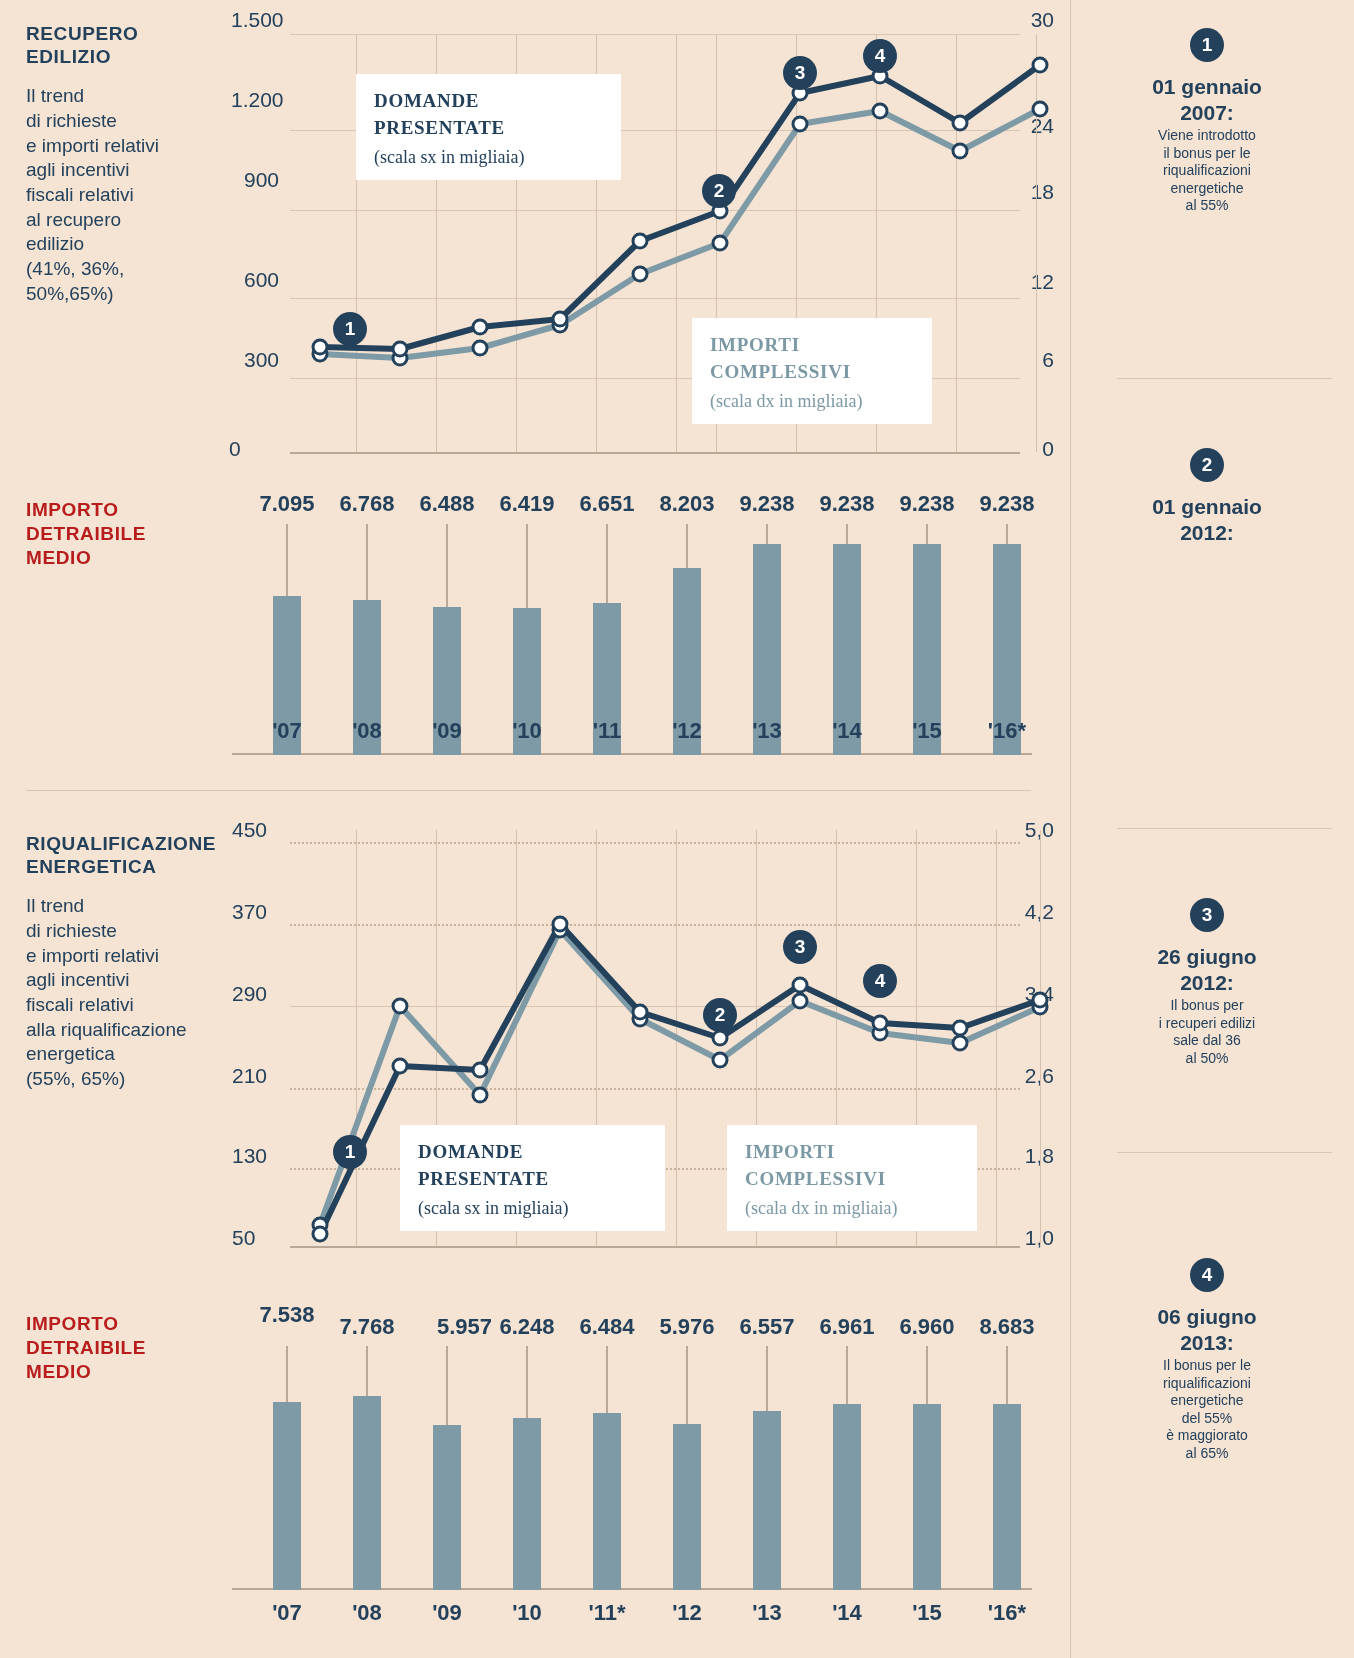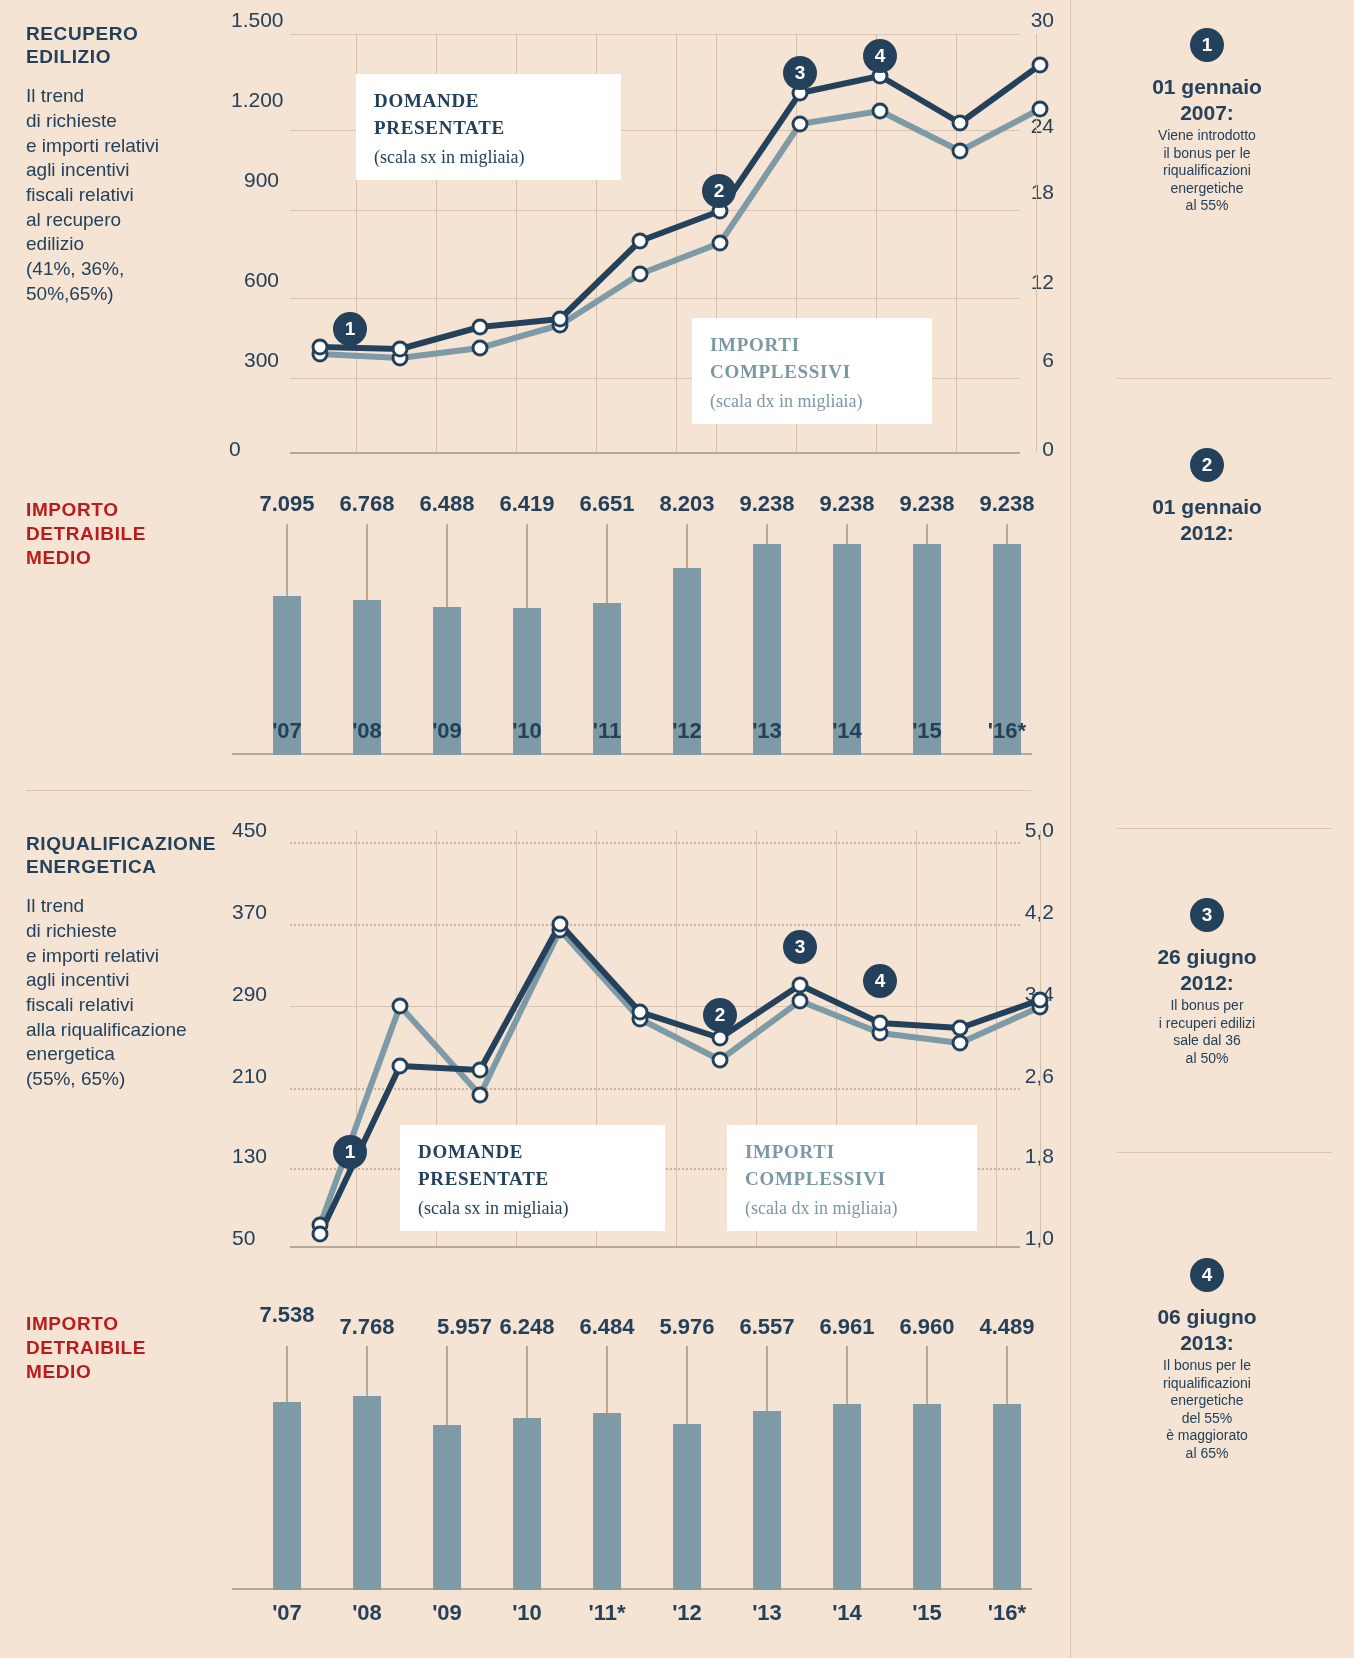--- a/index.html
+++ b/index.html
@@ -395,21 +395,21 @@
       <div class="bar" style="left:521px;width:28px;height:179px;"></div>
 
       <div class="bval" style="left:570px;bottom:250px;width:90px;">6.961</div>
       <div class="stem" style="left:614px;bottom:186px;height:58px;"></div>
       <div class="bar" style="left:601px;width:28px;height:186px;"></div>
 
       <div class="bval" style="left:650px;bottom:250px;width:90px;">6.960</div>
       <div class="stem" style="left:694px;bottom:186px;height:58px;"></div>
       <div class="bar" style="left:681px;width:28px;height:186px;"></div>
 
-      <div class="bval" style="left:730px;bottom:250px;width:90px;">4.489</div>
+      <div class="bval" style="left:730px;bottom:250px;width:90px;">8.683</div>
       <div class="stem" style="left:774px;bottom:186px;height:58px;"></div>
       <div class="bar" style="left:761px;width:28px;height:186px;"></div>
     </div>
 
     <div class="xlab" style="left:10px;top:278px;width:90px;">'07</div>
     <div class="xlab" style="left:90px;top:278px;width:90px;">'08</div>
     <div class="xlab" style="left:170px;top:278px;width:90px;">'09</div>
     <div class="xlab" style="left:250px;top:278px;width:90px;">'10</div>
     <div class="xlab" style="left:330px;top:278px;width:90px;">'11*</div>
     <div class="xlab" style="left:410px;top:278px;width:90px;">'12</div>

